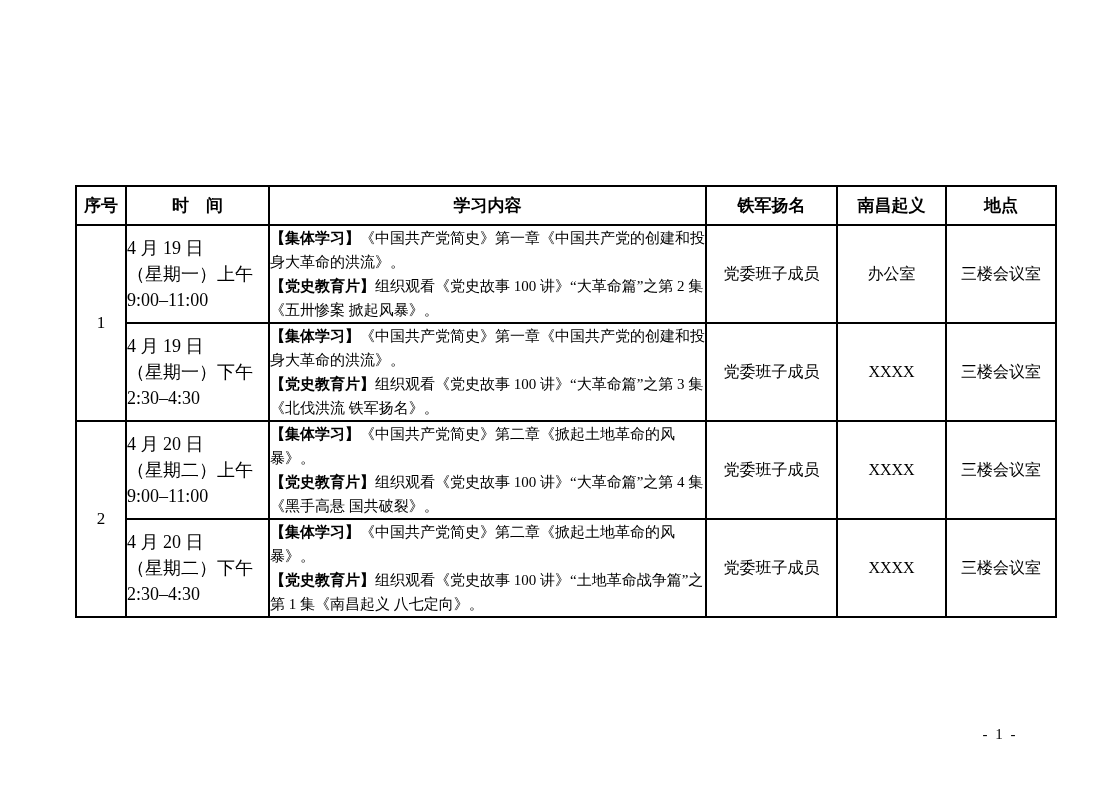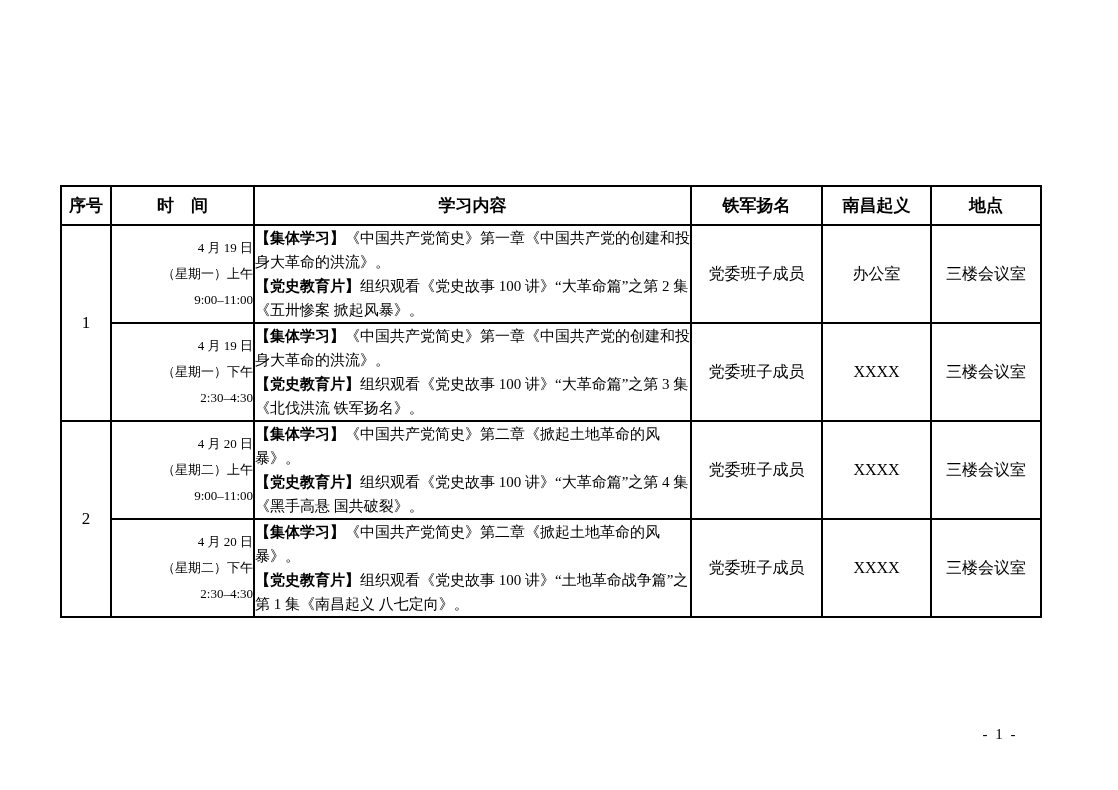--- a/index.html
+++ b/index.html
@@ -24,21 +24,21 @@
     margin: 0;
     text-align: center;
     font-family: "Liberation Sans", "DejaVu Sans", sans-serif;
     font-weight: 700;
     font-size: 29px;
     letter-spacing: 0.5px;
   }
   table.schedule {
     position: absolute;
     top: 185px;
-    left: 60px;
+    left: 75px;
     width: 980px;
     border-collapse: collapse;
     table-layout: fixed;
   }
   table.schedule th,
   table.schedule td {
     border: 2px solid #000000;
     padding: 0;
     vertical-align: middle;
   }
@@ -48,22 +48,22 @@
     font-weight: 700;
     font-size: 17px;
     text-align: center;
   }
   tr.data-row { height: 96px; }
   .index-cell {
     text-align: center;
     font-size: 17px;
   }
   .time-cell {
-    text-align: right;
-    font-size: 13px;
+    text-align: left;
+    font-size: 18px;
     line-height: 26px;
   }
   .content-cell {
     padding: 3px 6px 3px 9px;
     font-size: 15px;
     line-height: 24px;
     text-align: left;
   }
   .content-cell .para { margin: 0; }
   .item-label {

